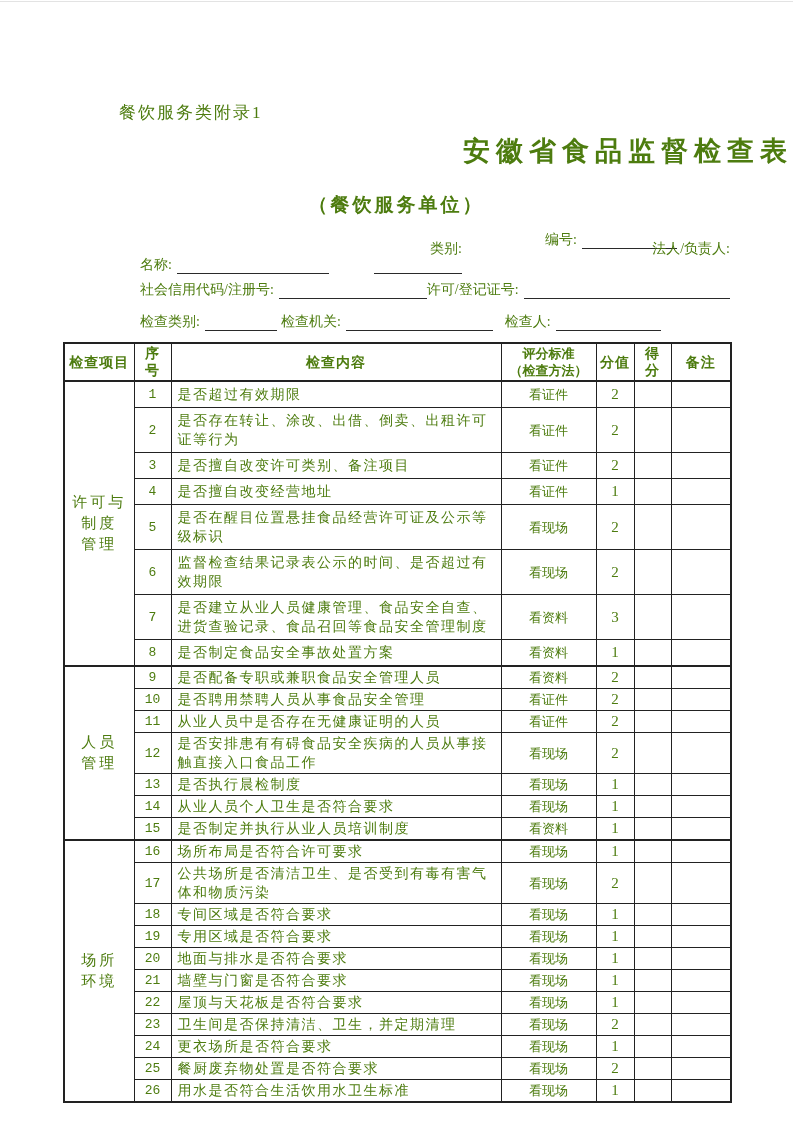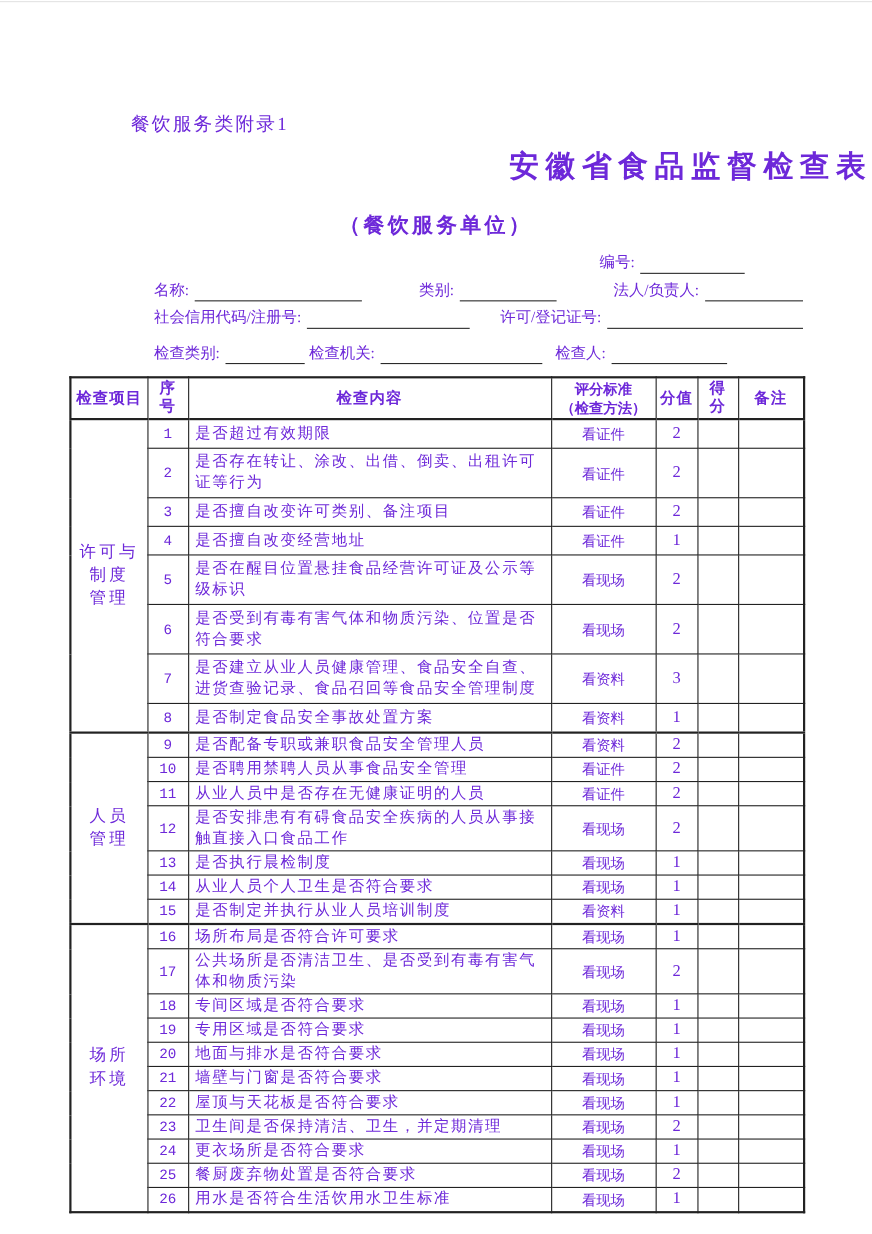--- a/index.html
+++ b/index.html
@@ -2,21 +2,21 @@
 <html><head>
 <meta charset="utf-8">
 <style>
   * { margin: 0; padding: 0; box-sizing: border-box; }
   html, body { background: #ffffff; }
   body { width: 793px; height: 1122px; overflow: hidden; }
   .page {
     position: relative;
     width: 793px; height: 1122px;
     background: #ffffff;
-    color: #6d28d9;
+    color: #4d7c0f;
     font-family: "Liberation Serif", "DejaVu Serif", serif;
   }
   .top-edge {
     position: absolute; top: 1px; left: 0; right: 0;
     border-top: 1px solid #e3e3e3;
   }
   .appendix {
     padding-top: 101px;
     margin-left: 119px;
     font-size: 17px;
@@ -56,22 +56,22 @@
     margin-left: 5px;
   }
   .grow { flex: 1 1 auto; }
   .w95  { width: 95px; }
   .w150 { width: 152px; }
   .w90  { width: 88px; }
   .w148 { width: 148px; }
   .w72  { width: 72px; }
   .w147 { width: 147px; }
   .w105 { width: 105px; }
-  .gap40 { margin-left: 52px; }
-  .gap28 { margin-left: 28px; }
+  .gap40 { margin-left: 40px; flex-direction: column; }
+  .gap28 { }
   .gap4  { margin-left: 4px; }
   .gap12 { margin-left: 12px; }
   .frow-check { margin-top: 7px; }
 
   table.inspection {
     margin: 11px 0 0 63px;
     width: 667px;
     border-collapse: collapse;
     table-layout: fixed;
     font-size: 14px;
@@ -235,21 +235,21 @@
         <tr class="sec-0">
           <td class="col-seq">5</td>
           <td class="col-content">是否在醒目位置悬挂食品经营许可证及公示等级标识</td>
           <td class="col-method">看现场</td>
           <td class="col-score">2</td>
           <td class="col-obtained"></td>
           <td class="col-remark"></td>
         </tr>
         <tr class="sec-0">
           <td class="col-seq">6</td>
-          <td class="col-content">是否受到有毒有害气体和物质污染、位置是否符合要求</td>
+          <td class="col-content">监督检查结果记录表公示的时间、是否超过有效期限</td>
           <td class="col-method">看现场</td>
           <td class="col-score">2</td>
           <td class="col-obtained"></td>
           <td class="col-remark"></td>
         </tr>
         <tr class="sec-0">
           <td class="col-seq">7</td>
           <td class="col-content">是否建立从业人员健康管理、食品安全自查、进货查验记录、食品召回等食品安全管理制度</td>
           <td class="col-method">看资料</td>
           <td class="col-score">3</td>

